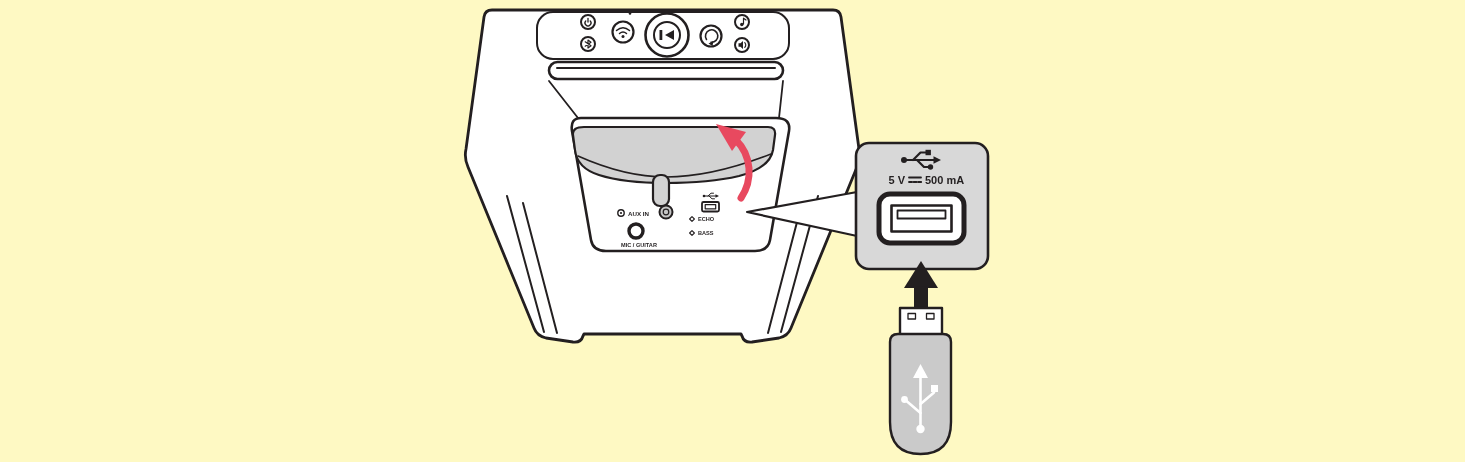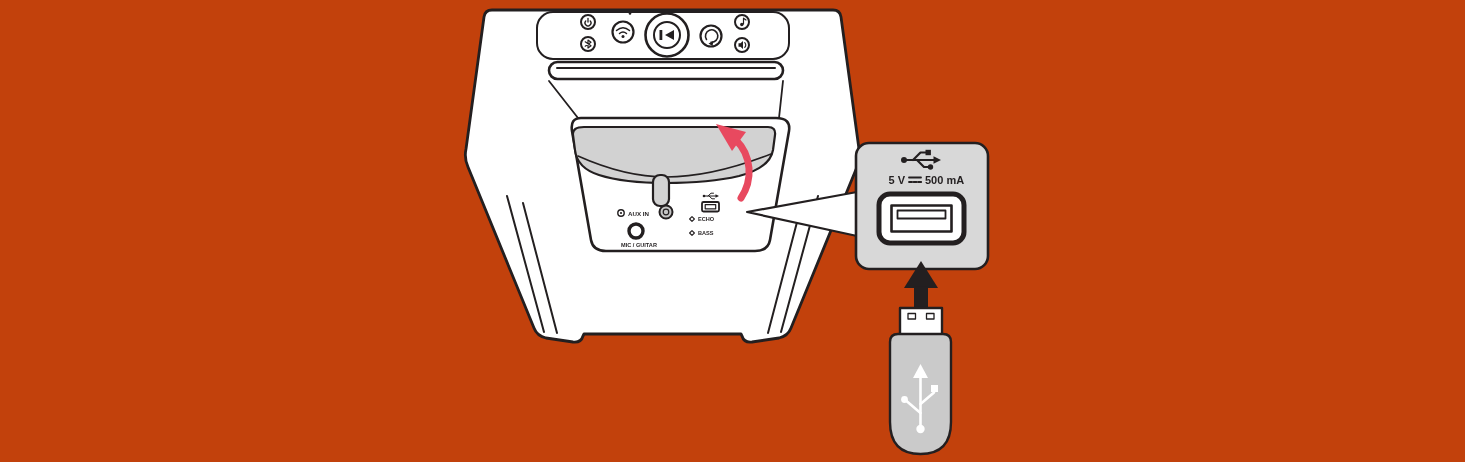--- a/index.html
+++ b/index.html
@@ -1,16 +1,16 @@
 <!DOCTYPE html>
 <html style="--c-line: #231f20; --c-flap: #d2d2d2; --c-red: #e8495f; --c-callout: #d8d8d8; --c-drive: #cacaca; --c-knob: #c6c6c6;"><head>
 <meta charset="utf-8">
 <style>
   html,body{margin:0;padding:0;background:#ffffff;}
-  .canvas{position:relative;width:1465px;height:462px;background:#c2410c;overflow:hidden;
+  .canvas{position:relative;width:1465px;height:462px;background:#fef9c3;overflow:hidden;
           font-family:"Liberation Sans",sans-serif;}
   svg *{stroke-linejoin:round;stroke-linecap:round;}
   .lnn   {stroke:var(--c-line); fill:none;}
   .lnw   {stroke:var(--c-line); fill:#ffffff;}
   .lnflap{stroke:var(--c-line); fill:var(--c-flap);}
   .lnbox {stroke:var(--c-line); fill:var(--c-callout);}
   .lndrv {stroke:var(--c-line); fill:var(--c-drive);}
   .knob  {stroke:var(--c-line); fill:var(--c-knob);}
   .ink   {fill:var(--c-line); stroke:none;}
   .redln {stroke:var(--c-red); fill:none;}

